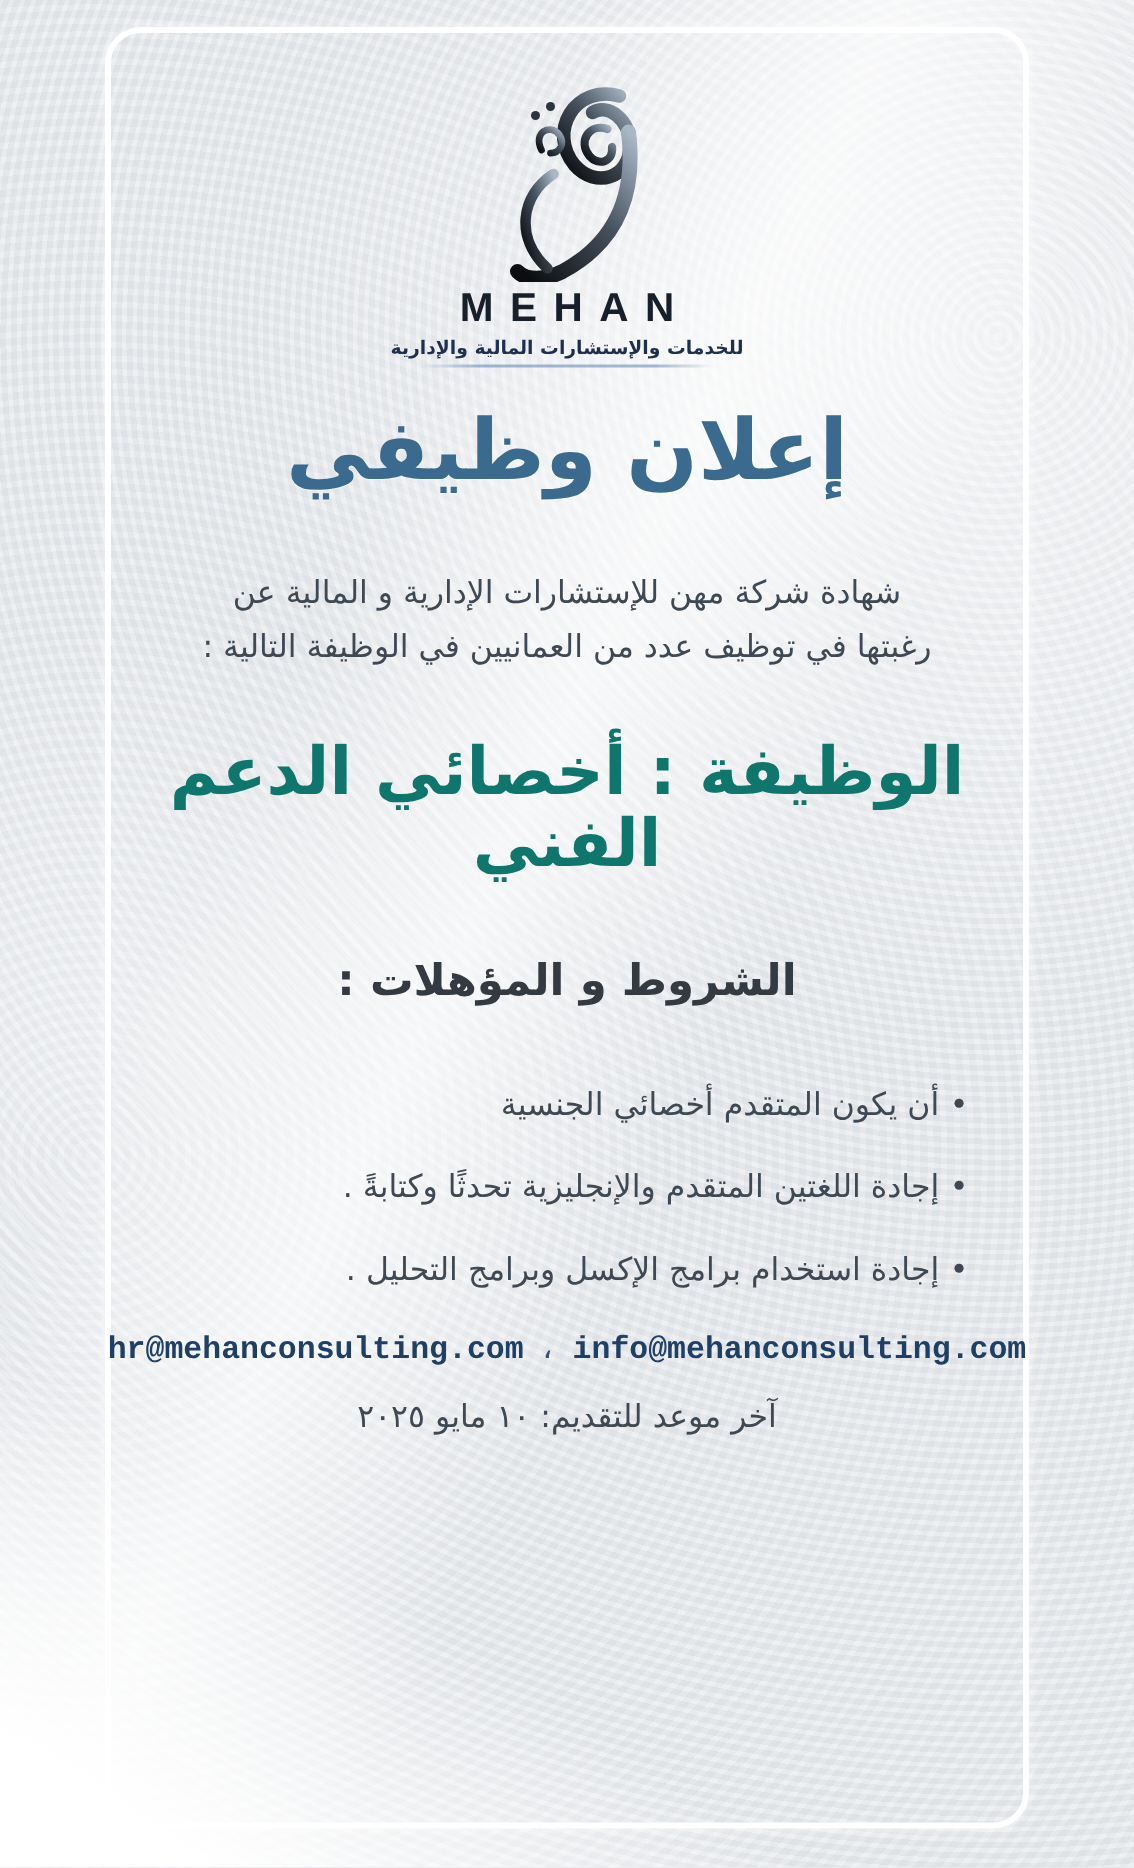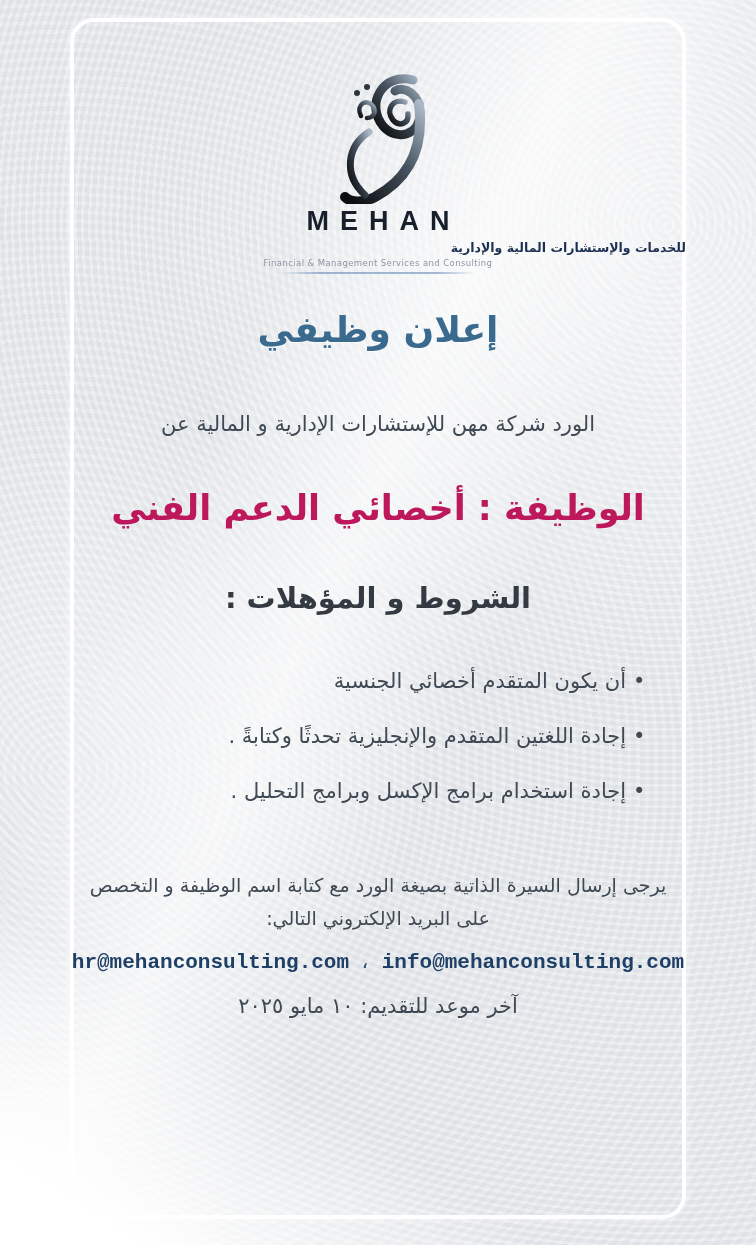--- a/index.html
+++ b/index.html
@@ -26,55 +26,55 @@
     position:absolute; left:70px; right:70px; top:18px; bottom:26px;
     border:4px solid rgba(255,255,255,0.95);
     border-radius:24px;
     box-shadow:0 0 8px rgba(255,255,255,0.6);
     pointer-events:none;
   }
   .content{
     position:relative;
     width:616px;
     margin:0 auto;
-    padding-top:72px;
+    padding-top:56px;
     text-align:center;
     z-index:2;
   }
   .logo-mark{ display:block; margin:0 auto; }
   .wordmark{
     font-family:"Liberation Sans","DejaVu Sans",sans-serif;
     font-weight:bold; font-size:27px; letter-spacing:11px;
     color:#171f2b; margin-top:2px; padding-left:11px; 
   }
   .tagline-ar{
-    direction:rtl; font-size:12.5px; font-weight:bold; color:#1d3050; margin-top:3px;text-align:right;
+    direction:rtl; font-size:12.5px; font-weight:bold; color:#1d3050; margin-top:3px;
   }
   .tagline-en{
     font-size:8.5px; color:#8d96a2; letter-spacing:0.4px; margin-top:3px;
   }
   .logo-rule{
     width:196px; height:2px; margin:4px auto 0;
     background:linear-gradient(90deg, rgba(90,130,180,0) 0%, rgba(90,130,180,0.55) 20%, rgba(90,130,180,0.55) 80%, rgba(90,130,180,0) 100%);
   }
   .announce-title{
     direction:rtl; margin-top:30px;
-    font-size:36px; line-height:52px; font-weight:bold;
+    font-size:56px; line-height:52px; font-weight:bold;
     color:#3b6a8f;
     text-shadow:0 1px 0 rgba(255,255,255,0.6);
   }
   .intro{
     direction:rtl; margin:50px auto 0; width:540px;
     font-size:21px; line-height:36px; color:#3e4954;
     text-align:center;
   }
   .job-title{
     direction:rtl; margin-top:42px;
-    font-size:35px; line-height:48px; font-weight:bold;
-    color:#be185d;
+    font-size:44px; line-height:48px; font-weight:bold;
+    color:#0f766e;
   }
   .req-heading{
     direction:rtl; margin-top:46px;
     font-size:29px; line-height:40px; font-weight:bold;
     color:#333a42;
     text-align:center;
   }
   .reqs{
     list-style:none; margin:48px auto 0; width:535px;
     direction:rtl; text-align:justify;
@@ -120,50 +120,46 @@
         <path d="M52,60 C30,74 26,103 48,123" stroke-width="7"></path>
         <path d="M44,44 C38,32 50,26 56,34 C60,40 56,46 50,46" stroke-width="4.5"></path>
       </g>
       <g fill="#2b3440">
         <circle cx="40" cy="21" r="3"></circle>
         <circle cx="50" cy="15" r="3"></circle>
       </g>
     </svg>
     <div class="wordmark">MEHAN</div>
     <div class="tagline-ar">للخدمات والإستشارات المالية والإدارية</div>
-    <div class="tagline-en">Financial &amp; Management Services and Consulting</div>
     <div class="logo-rule"></div>
   </header>
 
   <h1 class="announce-title">إعلان وظيفي</h1>
 
   <p class="intro">
-    <span>الورد شركة مهن للإستشارات الإدارية و المالية عن</span><br>
+    <span>شهادة شركة مهن للإستشارات الإدارية و المالية عن</span><br>
+    <span>رغبتها في توظيف عدد من العمانيين في الوظيفة التالية :</span>
   </p>
 
   <h2 class="job-title">الوظيفة : أخصائي الدعم الفني</h2>
 
   <h3 class="req-heading">الشروط و المؤهلات :</h3>
 
   <ul class="reqs">
     <li class="req">
       <span class="dot">•</span><span>أن يكون المتقدم أخصائي الجنسية</span>
     </li>
     <li class="req">
       <span class="dot">•</span><span>إجادة اللغتين المتقدم والإنجليزية تحدثًا وكتابةً .</span>
     </li>
     <li class="req">
       <span class="dot">•</span><span>إجادة استخدام برامج الإكسل وبرامج التحليل .</span>
     </li>
   </ul>
 
-  <p class="apply-note">
-    <span>يرجى إرسال السيرة الذاتية بصيغة الورد مع كتابة اسم الوظيفة و التخصص</span><br>
-    <span>على البريد الإلكتروني التالي:</span>
-  </p>
 
   <div class="emails">
     <span>hr@mehanconsulting.com</span><span class="sep">،</span><span>info@mehanconsulting.com</span>
   </div>
 
   <div class="deadline">آخر موعد للتقديم: ١٠ مايو ٢٠٢٥</div>
 
 </div>
 
 </body></html>

